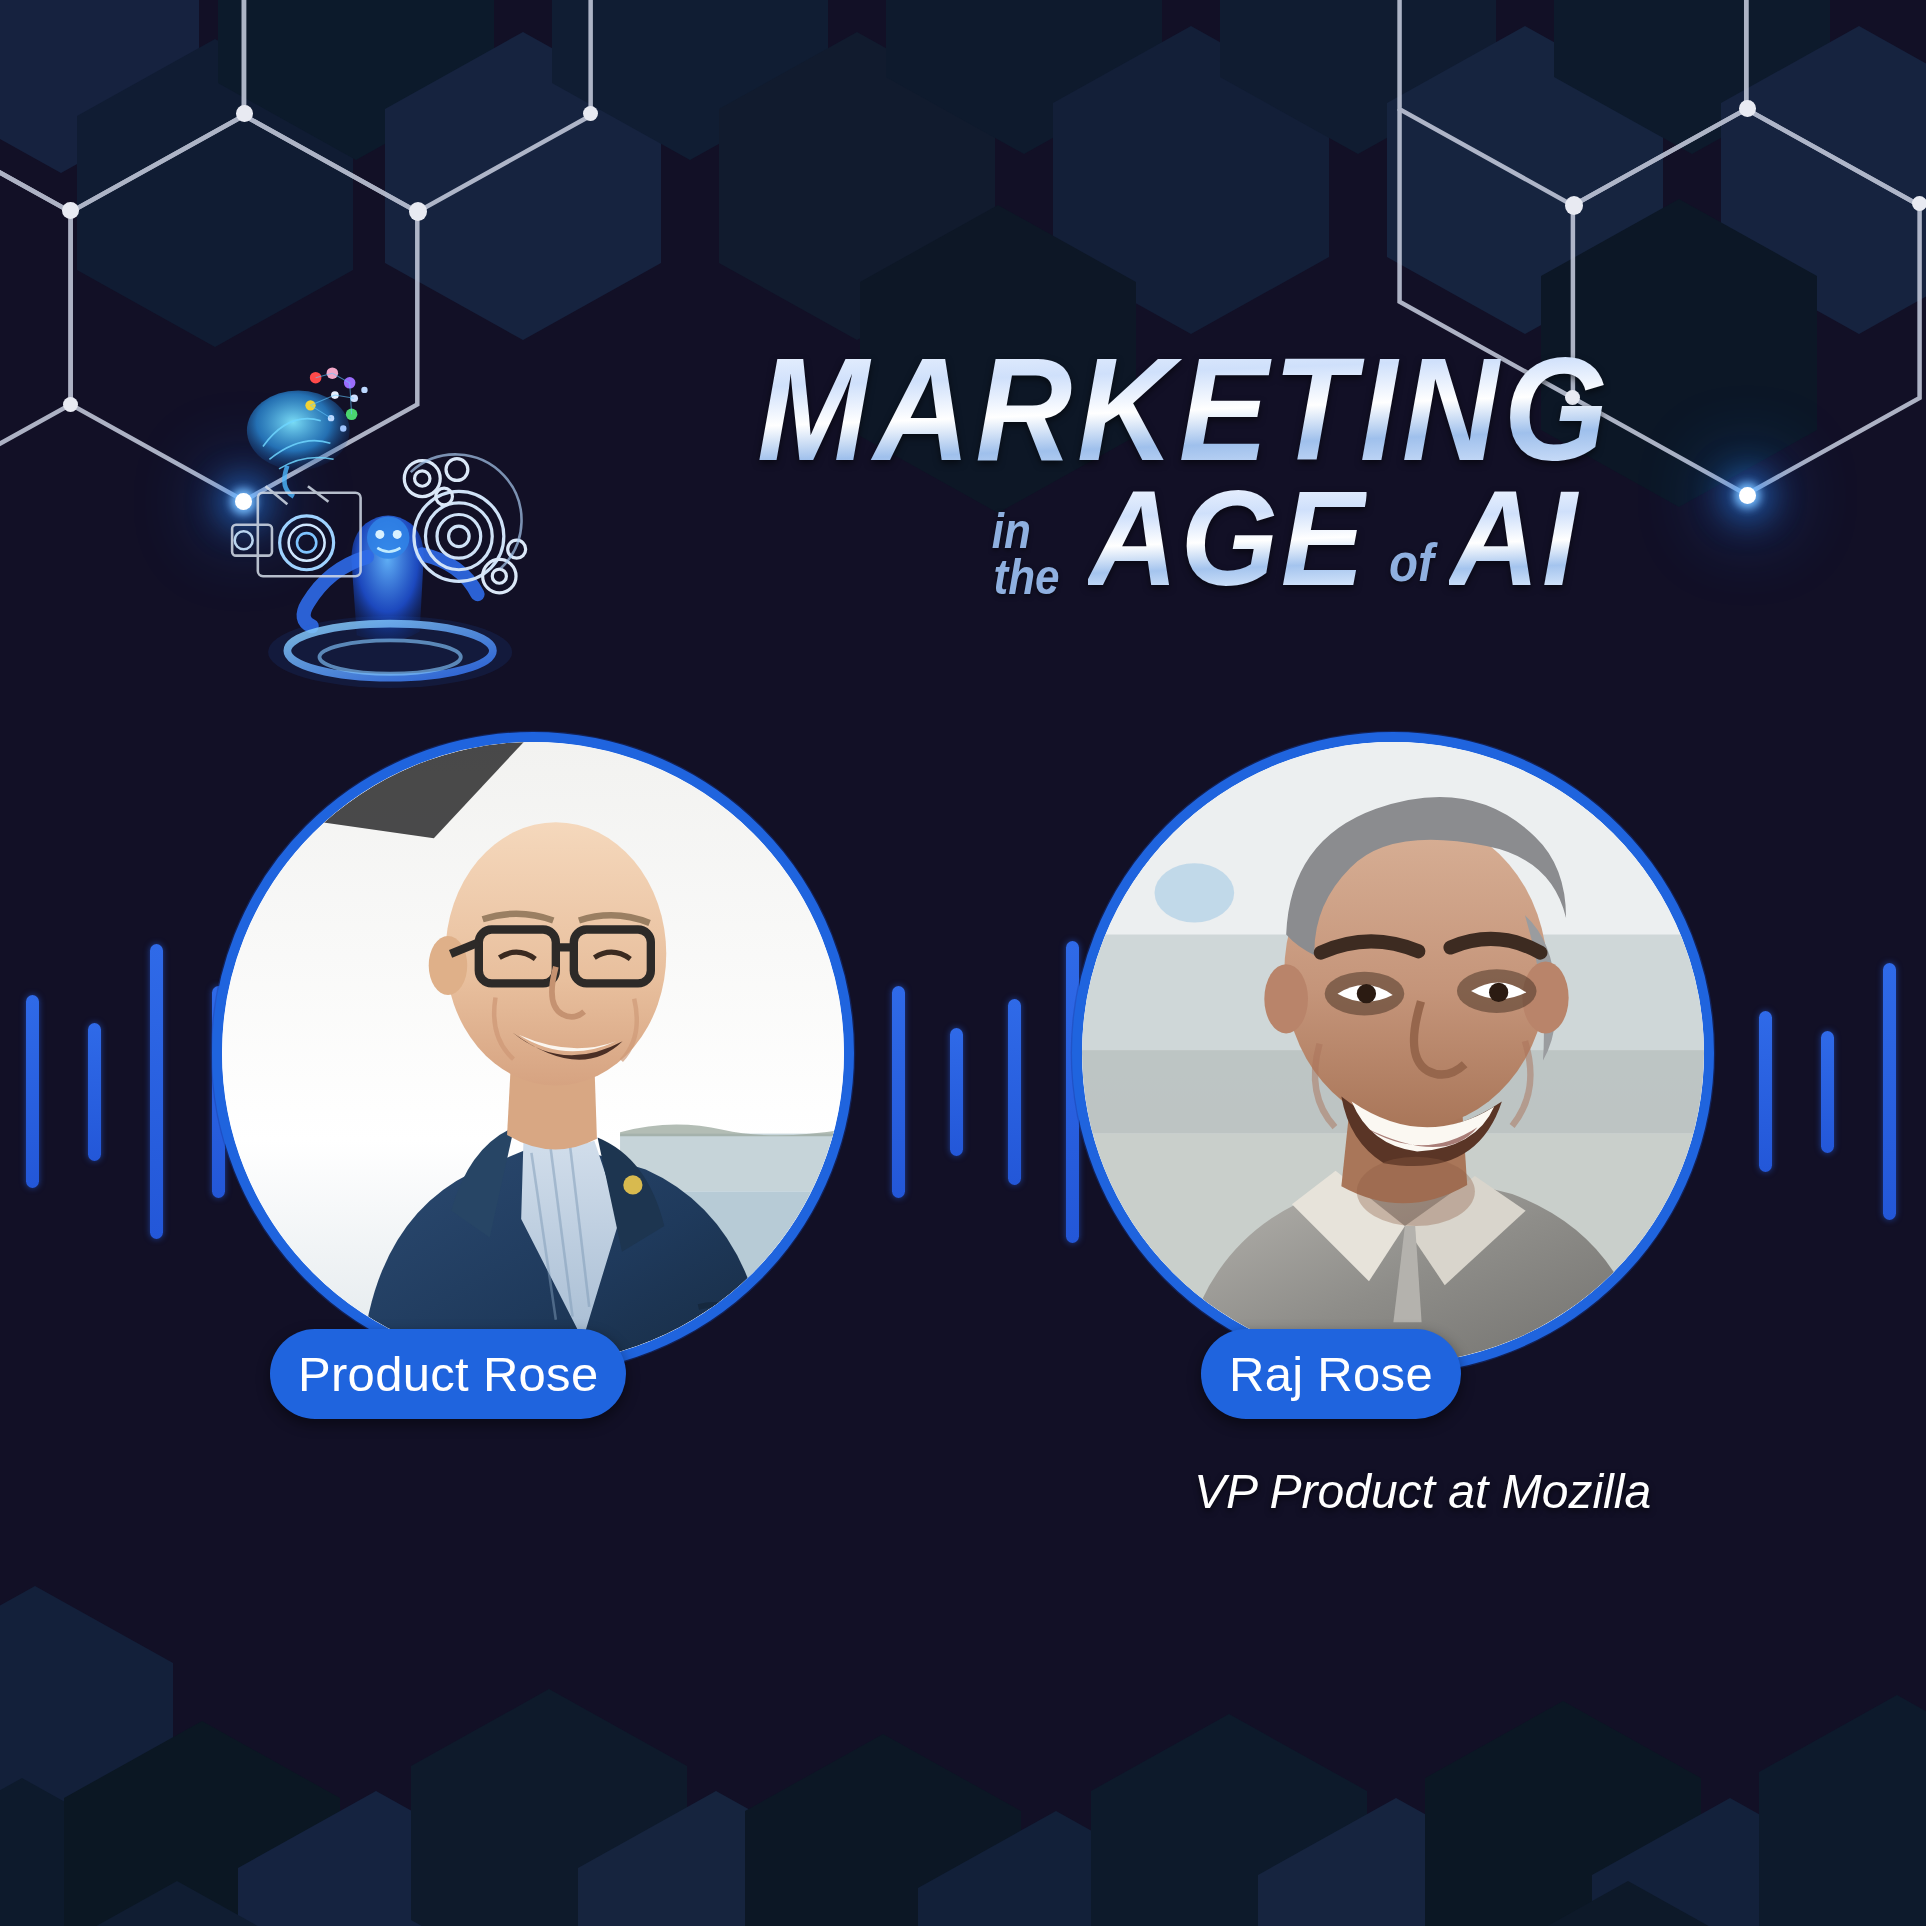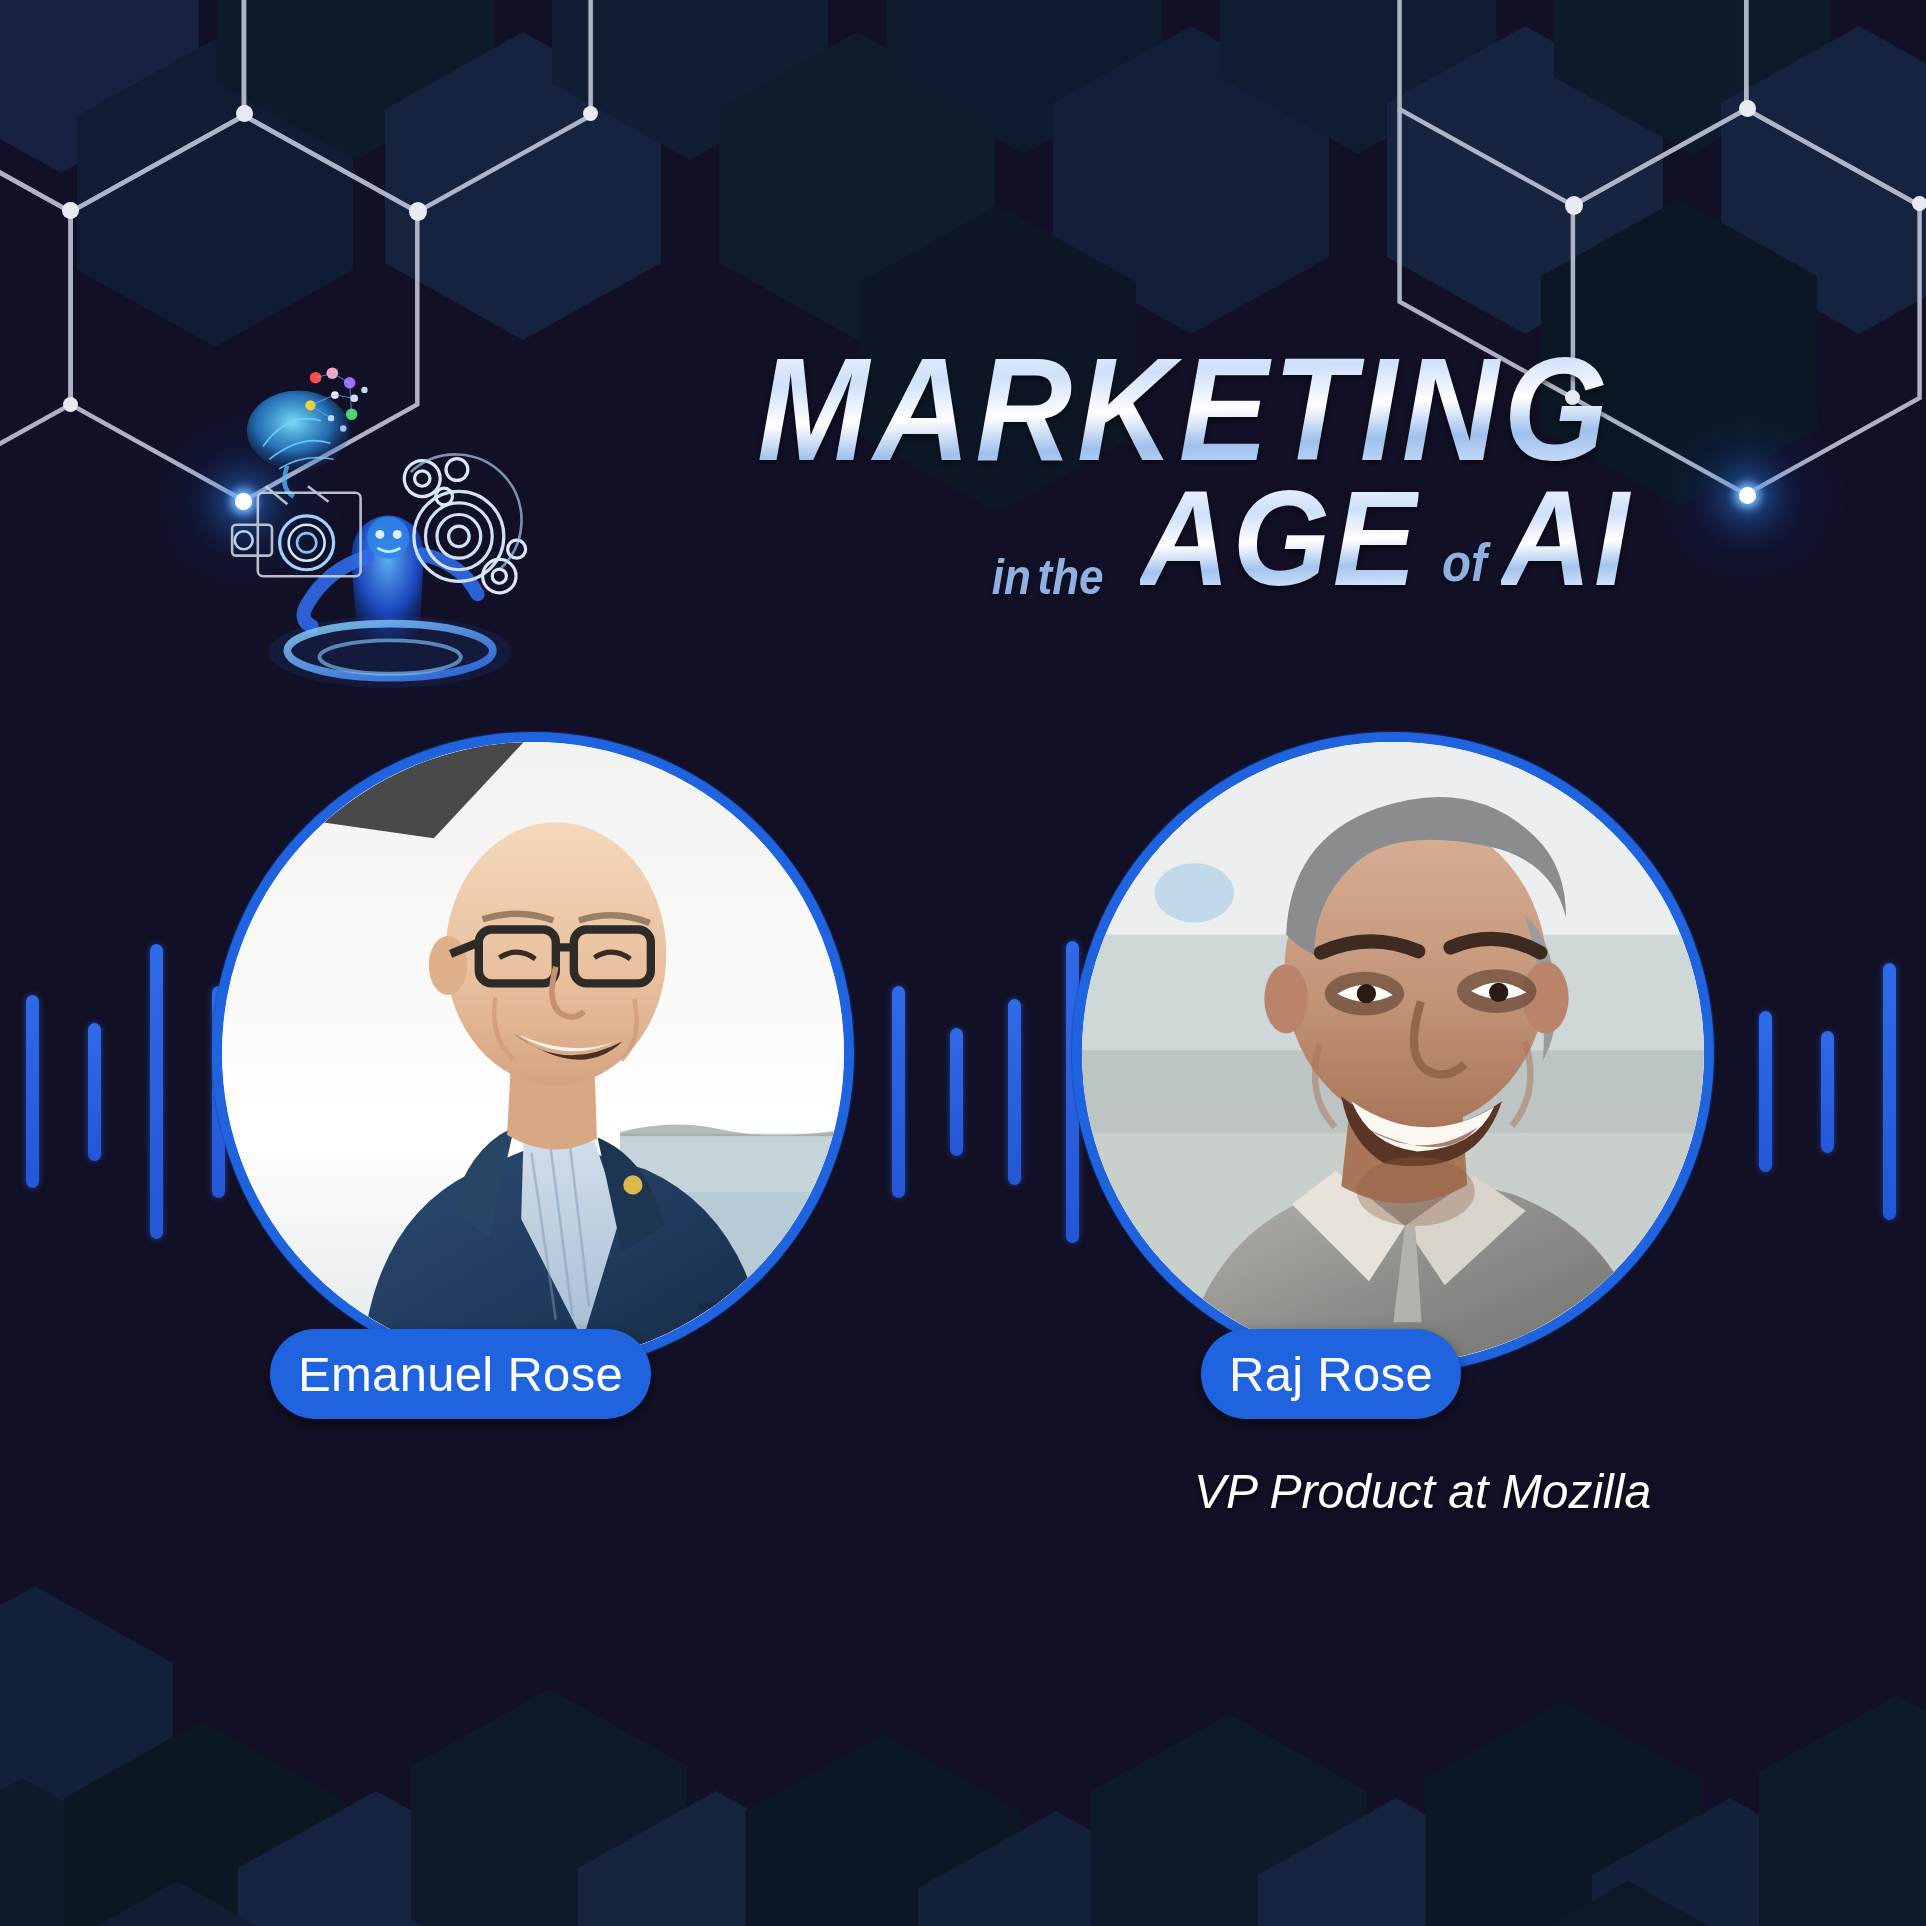--- a/index.html
+++ b/index.html
@@ -58,21 +58,21 @@
     display:flex;align-items:flex-end;white-space:nowrap;
   }
   .small-w{
     display:inline-block;
     font-size:50px;font-weight:bold;
     color:#8fb0e0;
     line-height:.92;
     filter:drop-shadow(0 2.6px 2.6px rgba(0,0,0,.5));
     transform:scaleX(.88);
   }
-  .stack{display:inline-flex;flex-direction:row;align-items:center;margin-right:21px;}
+  .stack{display:inline-flex;flex-direction:column;align-items:flex-start;margin-right:13px;}
   .big-w{
     display:inline-block;
     font-size:135px;font-weight:bold;letter-spacing:2.6px;
     line-height:.9;
     background:linear-gradient(178deg,#f4f8ff 0%,#cfe0fb 30%,#ffffff 52%,#a4c4ee 72%,#d6e6fb 90%,#f2f7ff 100%);
     -webkit-background-clip:text;background-clip:text;color:transparent;
     -webkit-text-fill-color:transparent;
     filter:drop-shadow(0 3.9px 3.9px rgba(0,0,0,.55));
     transform:scaleX(.93);
   }
@@ -394,21 +394,21 @@
 
           <path d="M426 398 q-10 62 28 96" stroke="#cf9a78" stroke-width="7" fill="none" opacity=".8"></path>
           <path d="M642 400 q14 60 -20 96" stroke="#cf9a78" stroke-width="7" fill="none" opacity=".7"></path>
 
           <circle cx="640" cy="690" r="15" fill="#d8ba4f"></circle>
 
           <path d="M742 880 q40 -10 70 12" stroke="#16293f" stroke-width="9" fill="none"></path>
         </svg>
       </div>
     </div>
-    <div class="badge" style="left:77px;top:610px;height:90px;">Emanuel Rose</div>
+    <div class="badge" style="left:77px;top:610px;height:90px;">Product Rose</div>
   </div>
 
   <div class="guest" style="left:1053px;top:719px;width:738px;height:886px;">
     <div class="photo-ring" style="left:19px;top:13px;width:642px;height:642px;">
       <div class="photo-inner">
         <svg viewBox="0 0 1000 1000" width="642" height="642">
           <defs>
             <linearGradient id="bgR" x1="0" y1="0" x2="0" y2="1">
               <stop offset="0%" stop-color="#e9eef0"></stop>
               <stop offset="45%" stop-color="#dfe5e6"></stop>

